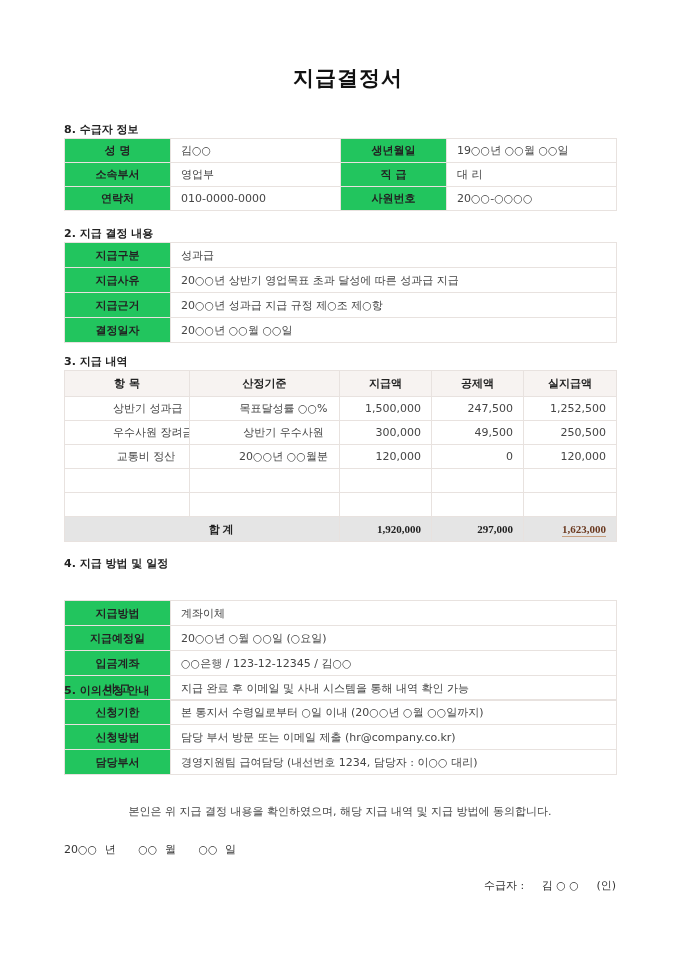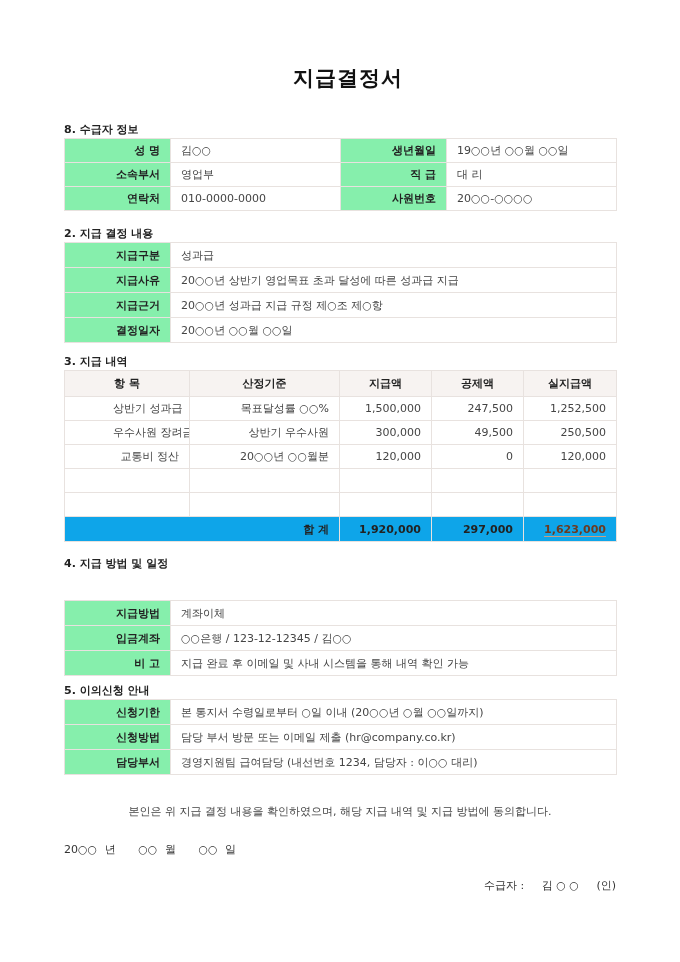--- a/index.html
+++ b/index.html
@@ -19,26 +19,26 @@
   }
   table {
     position: absolute; left: 0; width: 552px; border-collapse: collapse;
     font-size: 11px; table-layout: fixed;
   }
   td, th {
     border: 1px solid #e8e2df; padding: 0 10px; height: 23px; color: #444;
     white-space: nowrap; overflow: hidden;
   }
   .lbl {
-    background: #86efac; font-weight: bold; color: #222; text-align: right;
+    background: #22c55e; font-weight: bold; color: #222; text-align: center;
   }
   th { background: #f7f3f1; font-weight: bold; color: #222; text-align: center; height: 25px; }
-  .c { text-align: right; padding-left: 48px; }
+  .c { text-align: center; padding-left: 48px; }
   .r { text-align: right; }
-  .total td { background: #0ea5e9; font-weight: bold; color: #222; height: 24px; }
+  .total td { background: #e5e5e5; font-weight: bold; color: #222; height: 24px; font-family: Liberation Serif, serif; }
   .net-total { color: #6b3a20; text-decoration: underline; text-decoration-color: #c8a080; text-underline-offset: 3px; }
   .statement { position: absolute; left: 0; width: 552px; top: 804px; text-align: center; font-size: 11px; color: #444; }
   .date-line { position: absolute; left: 0; width: 552px; top: 842px; font-size: 11px; color: #333; word-spacing: 4px; }
   .sign-line { position: absolute; right: 0; top: 878px; font-size: 11px; color: #333; }
   .sign-line span { margin-left: 14px; }
 </style>
 </head>
 <body>
 
 <div class="page">
@@ -165,20 +165,24 @@
   <div class="section-title" style="top:556px;">4. 지급 방법 및 일정</div>
   <table style="top:600px;">
     <colgroup>
         <col style="width:106px">
         <col style="width:446px">
       </colgroup>
     <tbody>
         <tr>
       <td class="lbl" style="height:24px">지급방법</td>
       <td>계좌이체</td>
+    </tr>
+    <tr>
+      <td class="lbl" style="height:24px">지급예정일</td>
+      <td>20○○년 ○월 ○○일 (○요일)</td>
     </tr>
     <tr>
       <td class="lbl" style="height:24px">입금계좌</td>
       <td>○○은행 / 123-12-12345 / 김○○</td>
     </tr>
     <tr>
       <td class="lbl" style="height:24px">비 고</td>
       <td>지급 완료 후 이메일 및 사내 시스템을 통해 내역 확인 가능</td>
     </tr>
   </tbody>

